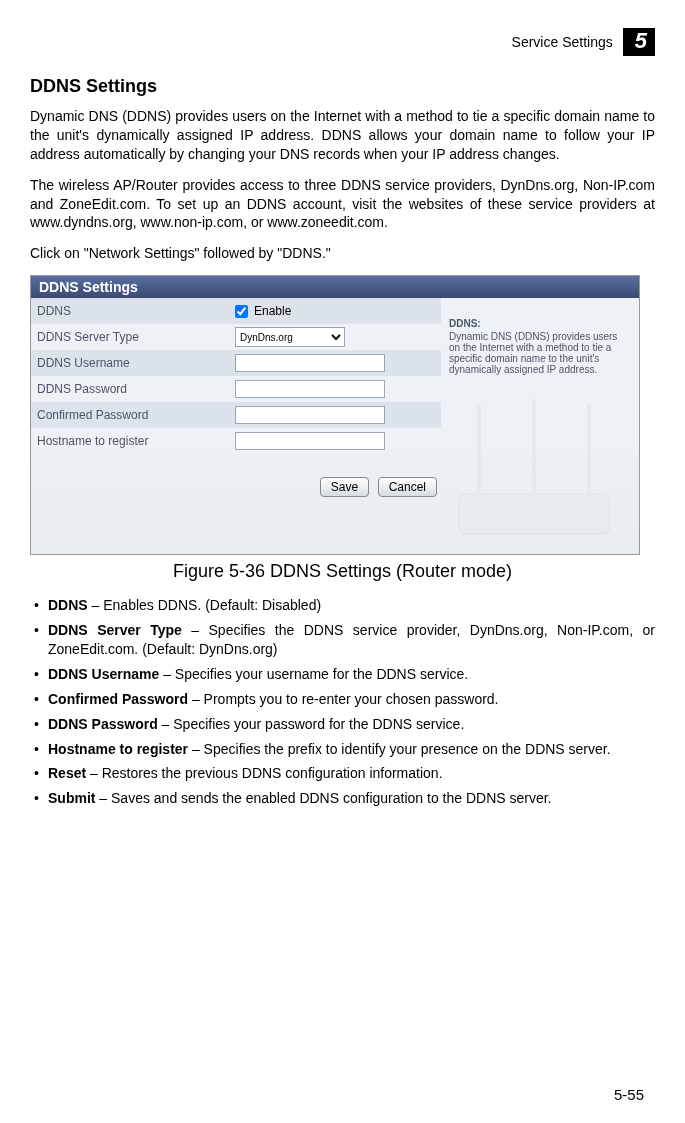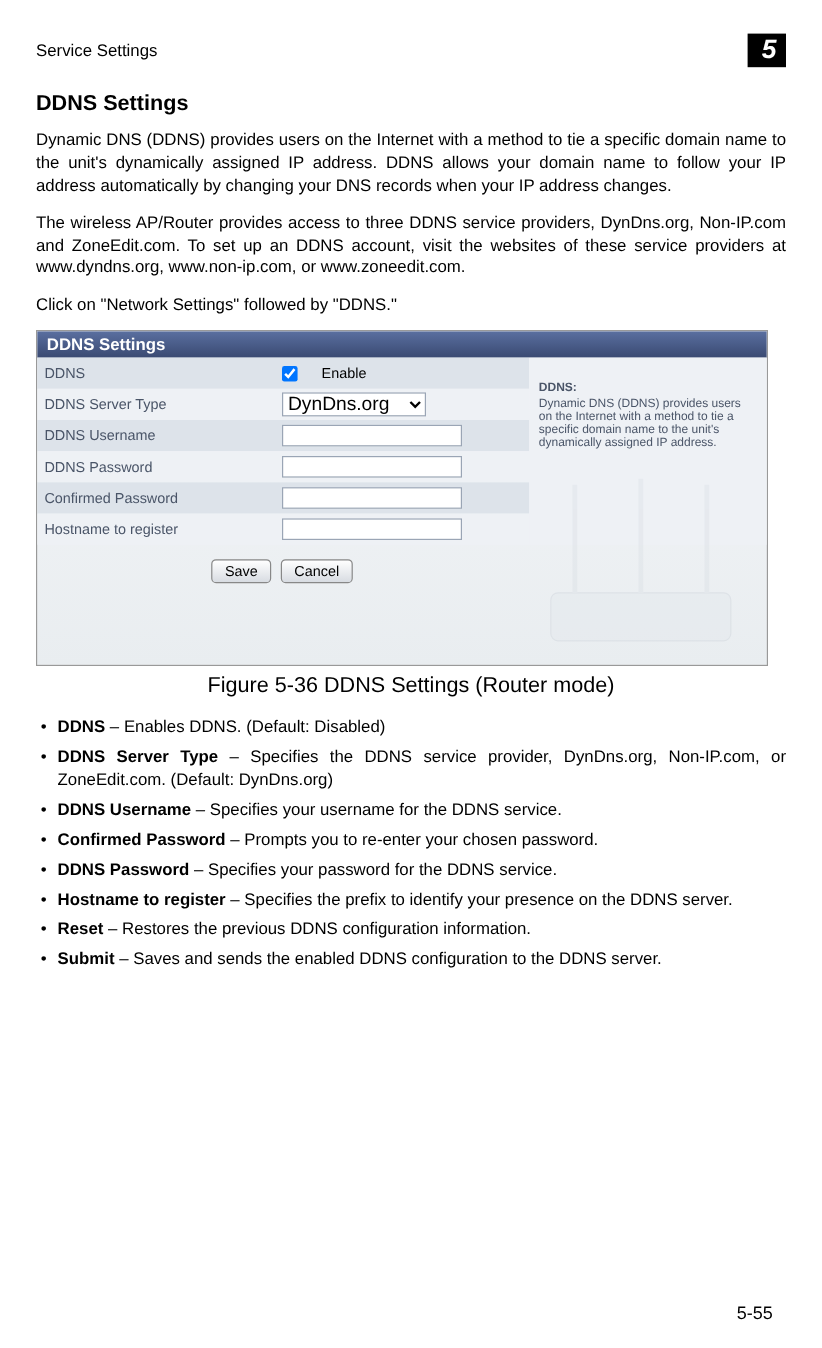--- a/index.html
+++ b/index.html
@@ -7,21 +7,21 @@
       font-family: Arial, Helvetica, sans-serif;
       width: 685px;
       height: 1123px;
       background: #fff;
       color: #000;
       position: relative;
       padding: 28px 30px 20px 30px;
     }
     .header-row {
       display: flex;
-      justify-content: space-between;
+      justify-content: flex-end;
       align-items: center;
       gap: 10px;
       margin-bottom: 20px;
     }
     .header-text {
       font-size: 14px;
     }
     .chapter-badge {
       background: #000;
       color: #fff;
@@ -84,44 +84,44 @@
       padding: 0 4px;
     }
     .form-control input[type=text], .form-control input[type=password] {
       width: 150px;
       height: 18px;
       border: 1px solid #9aa5b5;
       background: #fff;
       font-size: 11px;
     }
     .form-control select {
-      width: 120px;
+      width: 110px;
       height: 20px;
       border: 1px solid #9aa5b5;
       background: #fff;
-      font-size: 16px;
+      font-size: 10px;
     }
     .checkbox-wrap {
       display: flex;
       align-items: center;
-      gap: 20px;
+      gap: 6px;
     }
     .help-panel {
       flex: 1;
       padding: 20px 8px;
       font-size: 10px;
       font-family: Verdana, Arial, sans-serif;
       color: #4a5568;
       background: #eef1f5;
       position: relative;
     }
     .help-title { font-weight: bold; margin-bottom: 2px; }
     .btn-row {
-      text-align: center;
-      margin-top: 12px;
+      text-align: right;
+      margin-top: 23px;
       padding-right: 200px;
     }
     .ui-btn {
       display: inline-block;
       border: 1px solid #888;
       border-radius: 4px;
       padding: 2px 10px;
       font-size: 12px;
       background: linear-gradient(#fff, #d8dce2);
       font-family: Verdana, Arial, sans-serif;

